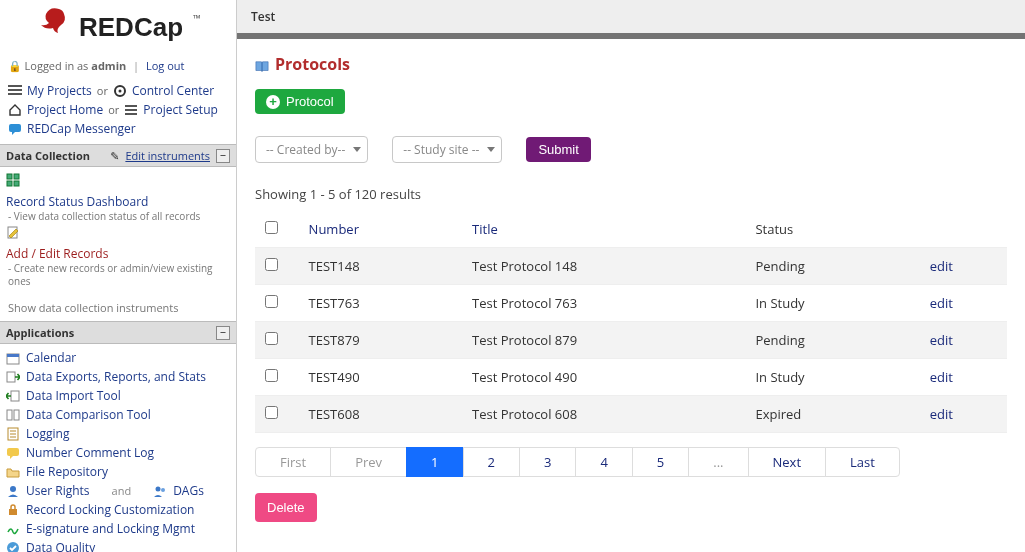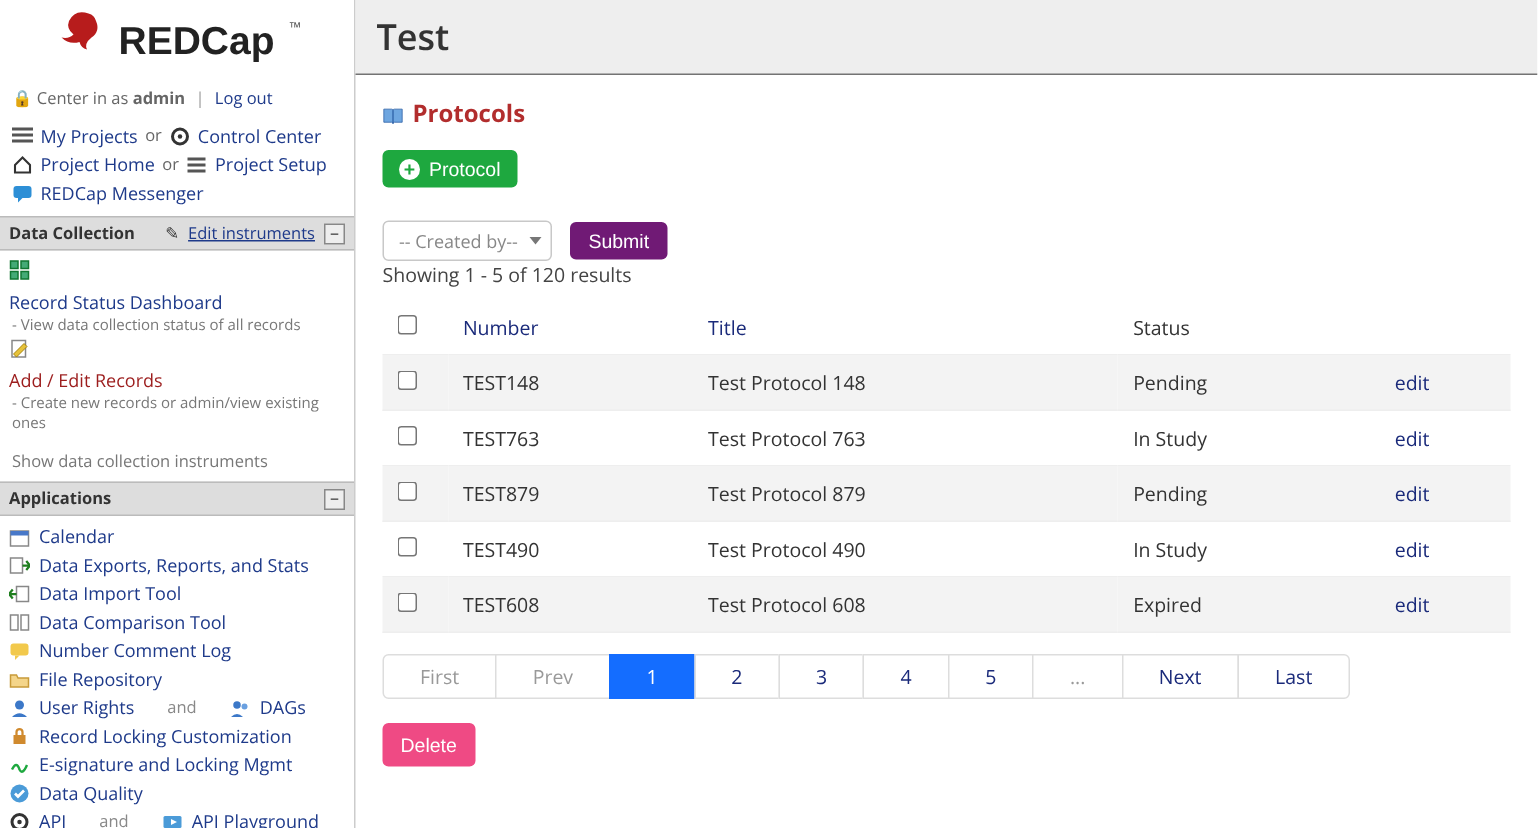--- a/index.html
+++ b/index.html
@@ -113,23 +113,23 @@
   }
   .app-item .lnk { color: #1e3a8a; font-size: 12px; cursor: pointer; }
   .app-item .and { color: #888; font-size: 11px; margin: 0 16px; }
 
   .ico { width: 14px; height: 14px; display: inline-block; flex: 0 0 14px; }
 
   
   .main { flex: 1 1 auto; display: flex; flex-direction: column; }
   .page-head {
     background: #eee;
-    border-bottom: 1px solid #737373;
+    border-bottom: 6px solid #737373;
     padding: 8px 14px;
-    font-size: 24px;
+    font-size: 12px;
     font-weight: 600;
     color: #333;
   }
   .content { padding: 14px 18px; }
 
   .protocols-title {
     display: flex; align-items: center; gap: 6px;
     color: #b22d2d; font-weight: 700; font-size: 16px;
     margin-bottom: 14px;
   }
@@ -139,41 +139,41 @@
     background: #1ea83f; color: #fff;
     border: none; border-radius: 4px;
     padding: 5px 11px; font-size: 13px; cursor: pointer;
   }
   .btn-green .plus {
     width: 14px; height: 14px; border-radius: 50%;
     background: #fff; color: #1ea83f;
     font-weight: 700; font-size: 13px; line-height: 14px; text-align: center;
   }
 
-  .filter-row { margin-top: 22px; display: flex; gap: 12px; align-items: center; }
+  .filter-row { margin-top: 22px; display: flex; gap: 24px; align-items: center; }
   .fake-select {
     display: inline-flex; align-items: center; justify-content: space-between;
     border: 1px solid #c8c8c8; border-radius: 4px;
     color: #888; font-size: 12px;
     padding: 4px 6px 4px 10px; min-width: 108px;
     background: #fff; cursor: pointer;
   }
   .fake-select .caret {
     width: 0; height: 0;
     border-left: 4px solid transparent;
     border-right: 4px solid transparent;
     border-top: 5px solid #777;
     margin-left: 8px;
   }
   .btn-blue {
     background: #701a75; color: #fff; border: none;
     border-radius: 4px; padding: 5px 12px; font-size: 13px; cursor: pointer;
   }
 
-  .results-summary { color: #444; font-size: 13px; }
+  .results-summary { margin-top: 22px; color: #444; font-size: 13px; }
 
   table.grid {
     width: 100%; border-collapse: collapse; margin-top: 8px;
     font-size: 13px;
   }
   table.grid th, table.grid td {
     padding: 9px 10px; text-align: left; border-bottom: 1px solid #eee;
   }
   table.grid th { font-weight: 400; color: #1a2a7a; }
   table.grid th.plain { color: #333; }
@@ -212,21 +212,21 @@
   <div class="logo-wrap">
     <svg width="170" height="40" viewBox="0 0 170 40">
       <path d="M26 3 q-9 -3 -13 5 q-2 5 3 9 q-3 3 -8 2 q5 5 12 3 q1 4 5 5 q-2 -4 3 -8 q6 -4 3 -11 q-1 -4 -5 -5 z" fill="#b71c1c"></path>
       <text x="46" y="30" font-family="Arial Black, Arial, sans-serif" font-size="26" font-weight="900" fill="#222">REDCap</text>
       <text x="160" y="16" font-size="10" fill="#555">™</text>
     </svg>
   </div>
 
   <div class="login-row">
     <span>🔒</span>
-    <span>Center in as</span>
+    <span>Logged in as</span>
     <b>admin</b>
     <span class="sep">|</span>
     <span class="linkish">Log out</span>
   </div>
 
   <div class="nav-block">
     <div class="nav-line">
       <span class="ico">
         <svg viewBox="0 0 14 14">
             <rect x="0" y="1" width="14" height="2" fill="#555"></rect>
@@ -336,20 +336,29 @@
       </div>
       <div class="app-item">
         <span class="ico"><svg viewBox="0 0 14 14">
             <rect x="1" y="2" width="5" height="10" fill="#fff" stroke="#888"></rect>
             <rect x="8" y="2" width="5" height="10" fill="#fff" stroke="#888"></rect>
           </svg></span>
         <span class="lnk">Data Comparison Tool</span>
       </div>
       <div class="app-item">
         <span class="ico"><svg viewBox="0 0 14 14">
+            <rect x="2" y="1" width="10" height="12" fill="#fff" stroke="#b78b2e"></rect>
+            <line x1="4" y1="4" x2="10" y2="4" stroke="#b78b2e"></line>
+            <line x1="4" y1="7" x2="10" y2="7" stroke="#b78b2e"></line>
+            <line x1="4" y1="10" x2="10" y2="10" stroke="#b78b2e"></line>
+          </svg></span>
+        <span class="lnk">Logging</span>
+      </div>
+      <div class="app-item">
+        <span class="ico"><svg viewBox="0 0 14 14">
             <rect x="1" y="2" width="12" height="8" rx="2" fill="#f2c94c"></rect>
             <path d="M4 10 L4 13 L7 10 Z" fill="#f2c94c"></path>
           </svg></span>
         <span class="lnk">Number Comment Log</span>
       </div>
       <div class="app-item">
         <span class="ico"><svg viewBox="0 0 14 14">
             <path d="M1 4 h4 l1 2 h7 v6 h-12 z" fill="#f4d58a" stroke="#c89b3a"></path>
           </svg></span>
         <span class="lnk">File Repository</span>
@@ -420,20 +429,24 @@
     </div>
 
     <button class="btn-green">
       <span class="plus">+</span>
       <span>Protocol</span>
     </button>
 
     <div class="filter-row">
       <div class="fake-select">
         <span>-- Created by--</span>
+        <span class="caret"></span>
+      </div>
+      <div class="fake-select">
+        <span>-- Study site --</span>
         <span class="caret"></span>
       </div>
       <button class="btn-blue">Submit</button>
     </div>
 
     <div class="results-summary">Showing 1 - 5 of 120 results</div>
 
     <table class="grid">
       <thead>
         <tr>

